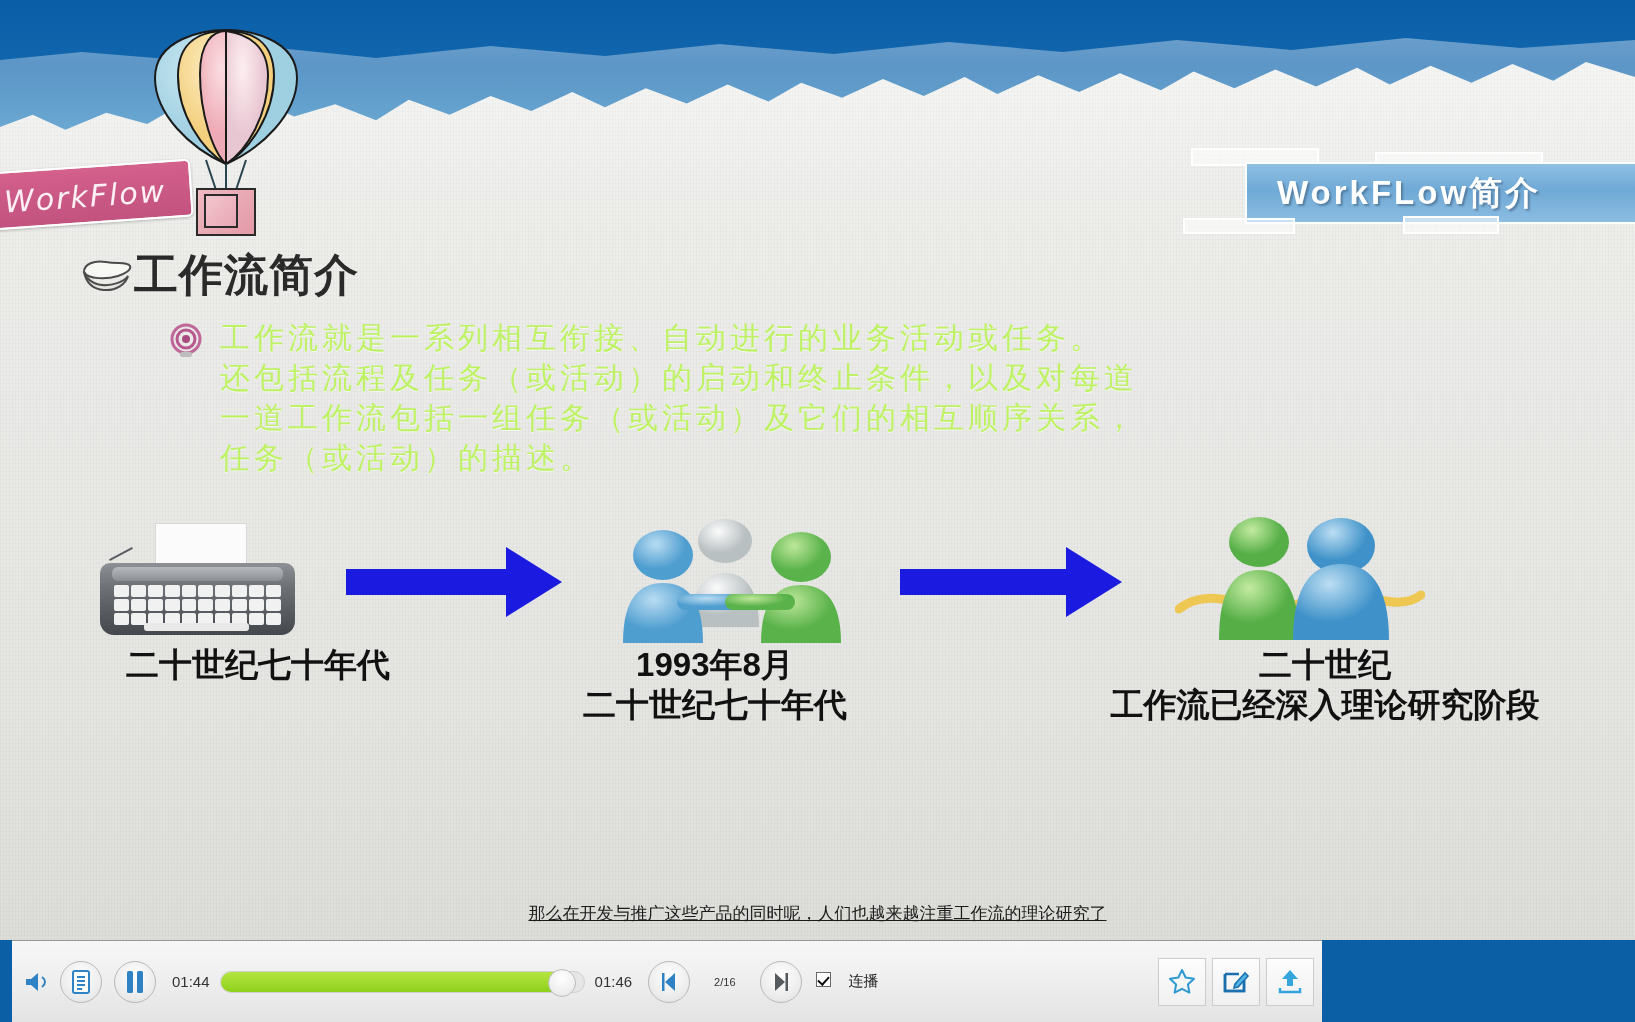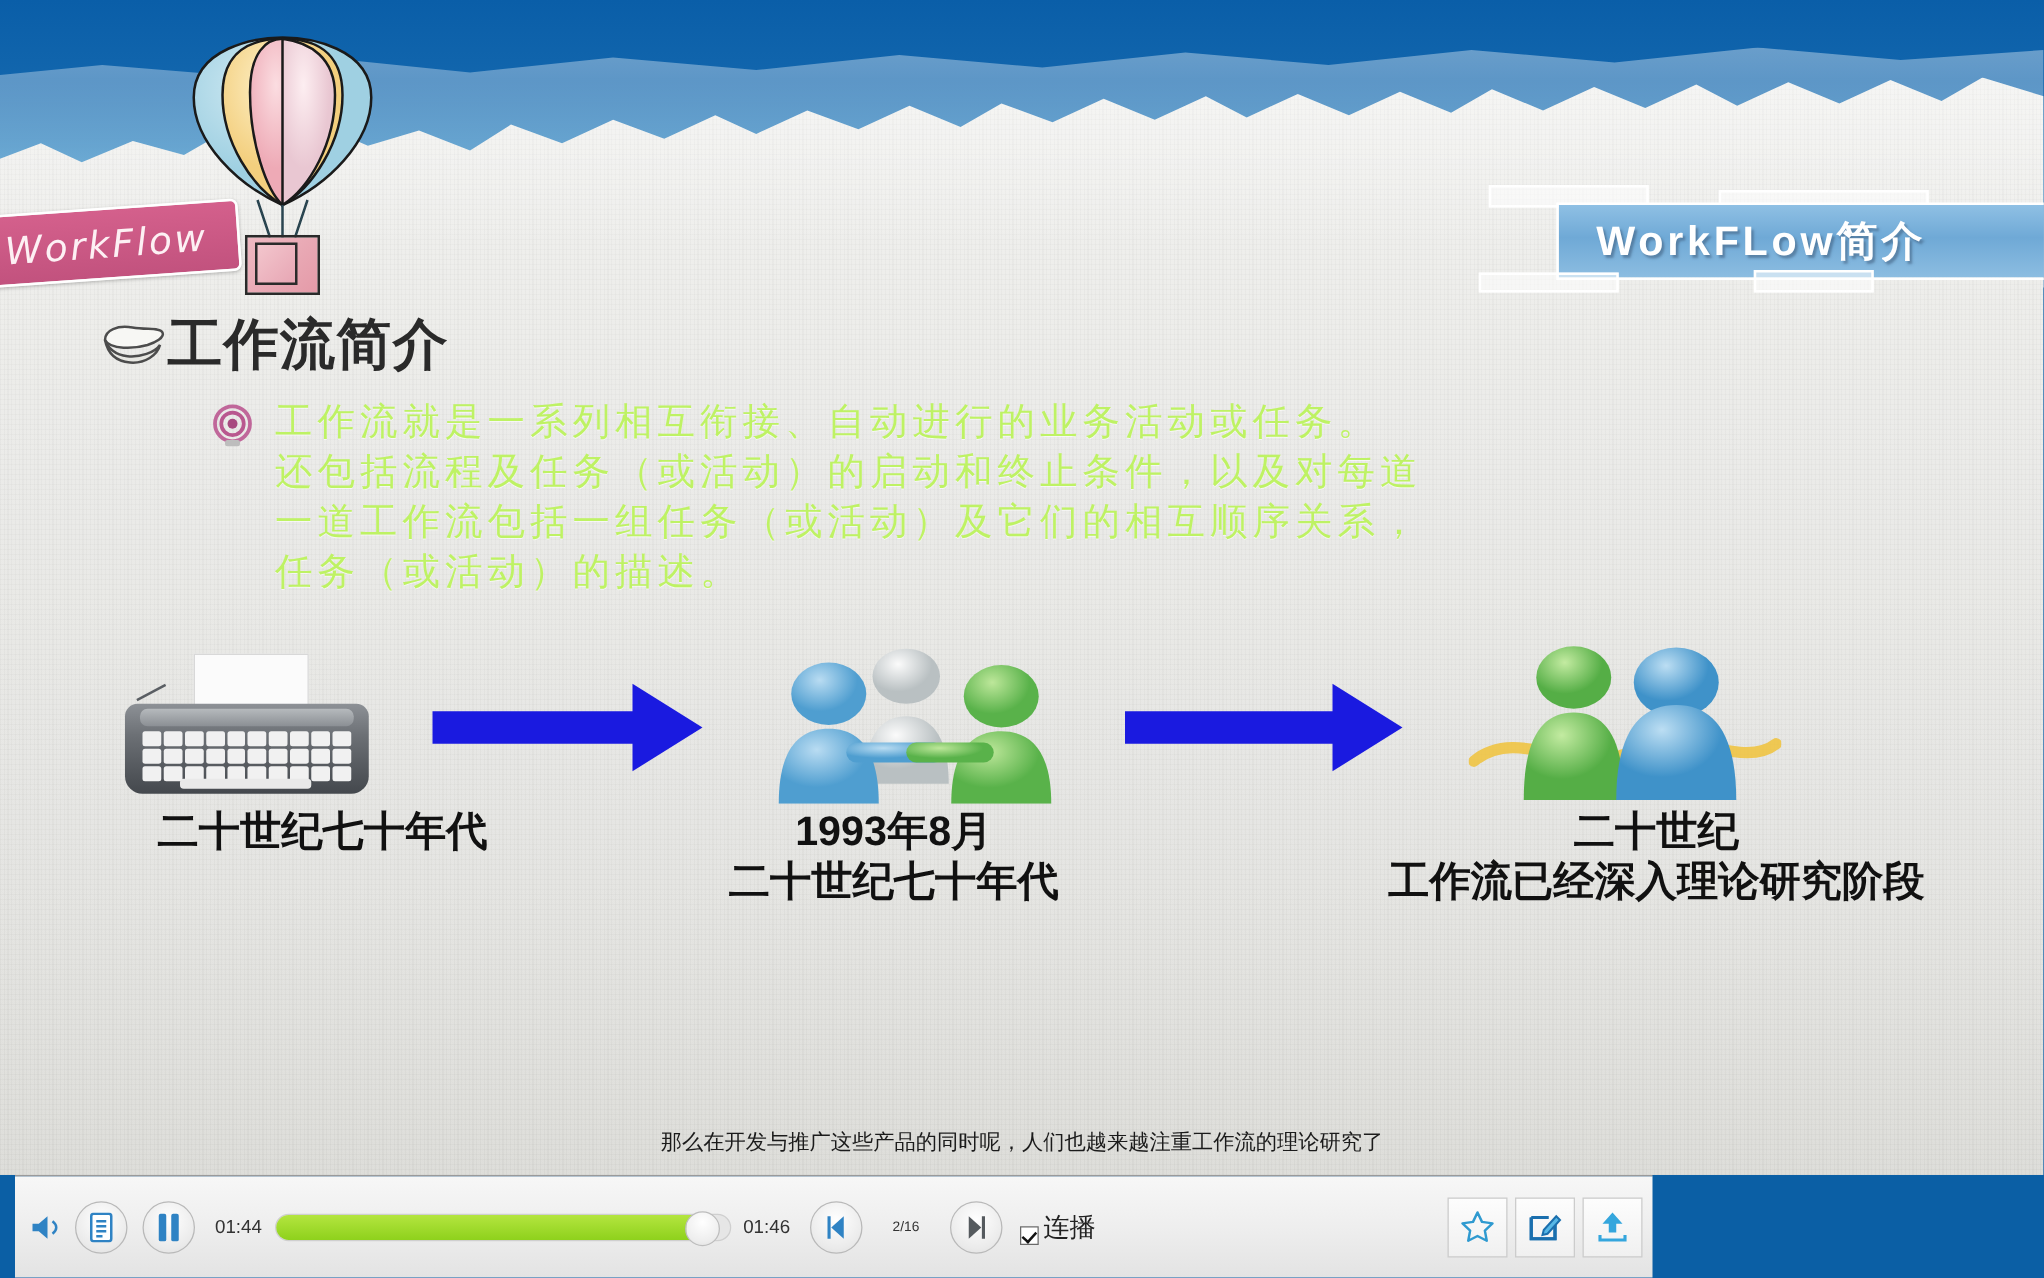--- a/index.html
+++ b/index.html
@@ -159,20 +159,21 @@
 
   
   .people-right { position:absolute; left:1195px; top:5px; width:235px; height:130px; }
   .swoosh { position:absolute; left:1175px; top:74px; width:250px; height:48px; }
 
   
   .caption {
     position:absolute; left:0; top:902px; width:1635px;
     text-align:center; font-size:17px; color:#1b1b1b;
     font-family:"Liberation Sans", sans-serif;
+    text-decoration:underline;
   }
 
   
   #playerbar {
     position:absolute; left:12px; top:940px; width:1310px; height:82px;
     background: linear-gradient(180deg,#f7f7f7 0%, #ededed 55%, #e3e3e3 100%);
     border-top:1px solid #9a9a9a;
     display:flex; align-items:center; padding:0 8px;
   }
   .pb-btn {
@@ -195,21 +196,21 @@
     position:absolute; left:0; top:0; bottom:0; width:94%;
     background: linear-gradient(180deg,#b4e53f,#8ed11c);
     border-radius:11px 0 0 11px;
   }
   .track .knob {
     position:absolute; top:-3px; left:93%; width:28px; height:28px;
     border-radius:50%; background: radial-gradient(circle at 50% 30%, #ffffff, #ededed 70%, #dcdcdc);
     border:1px solid #bdbdbd; cursor:pointer;
   }
   .pager { font-size:11px; color:#333; padding:0 18px; flex:0 0 auto; }
-  .chk { display:flex; align-items:flex-end; gap:4px; font-size:21px; color:#222; padding-left:8px; flex:0 0 auto; cursor:pointer;}
+  .chk { display:flex; align-items:flex-start; gap:18px; font-size:15px; color:#222; padding-left:8px; flex:0 0 auto; cursor:pointer;}
   .chk .box {
     width:15px; height:15px; border:1px solid #6a6a6a; background:#fff;
     position:relative;
   }
   .chk .box::after{
     content:""; position:absolute; left:3px; top:1px; width:5px; height:9px;
     border:solid #111; border-width:0 2px 2px 0; transform:rotate(42deg);
   }
   .spacer { flex:1 1 auto; height:1px; }
   .sq-btn {

